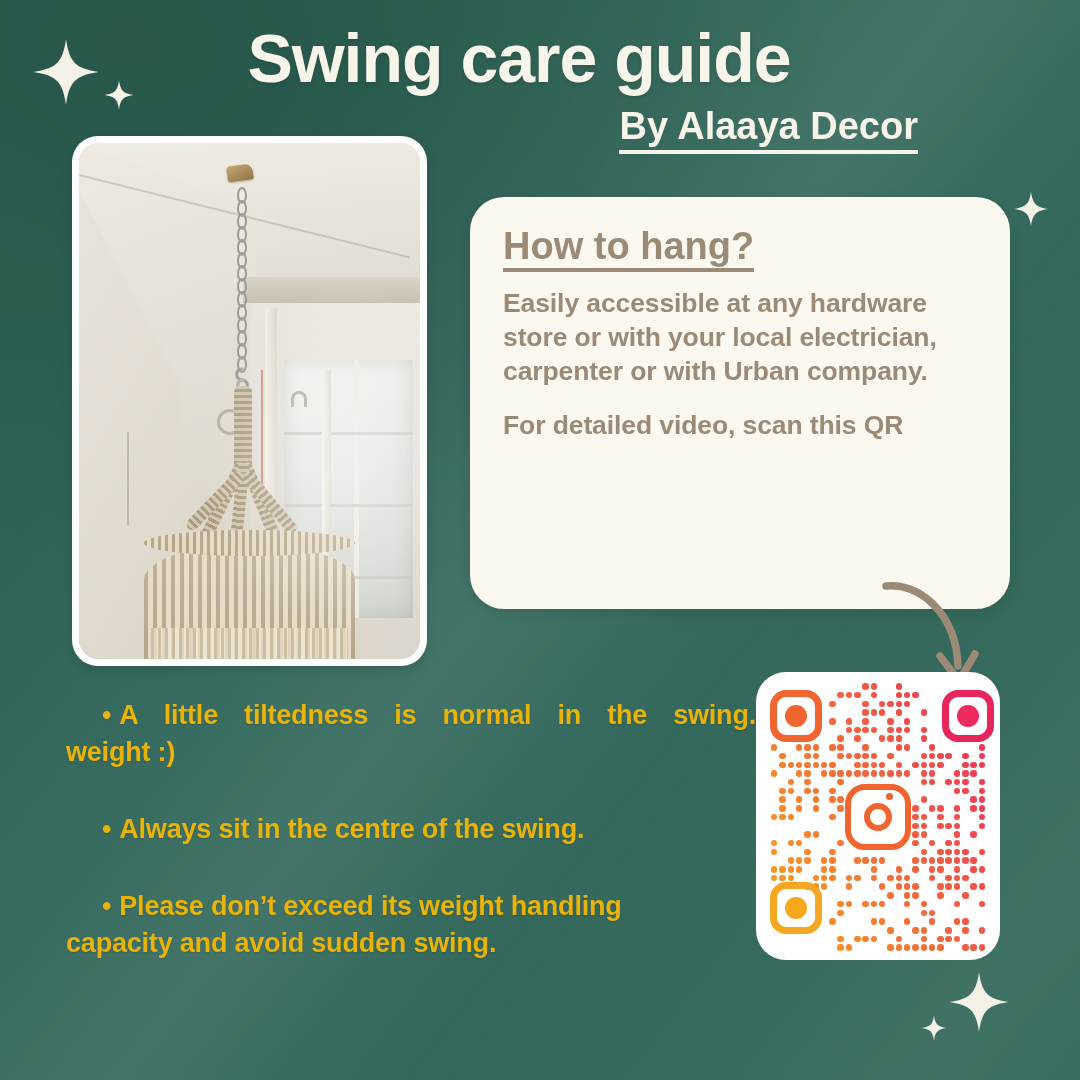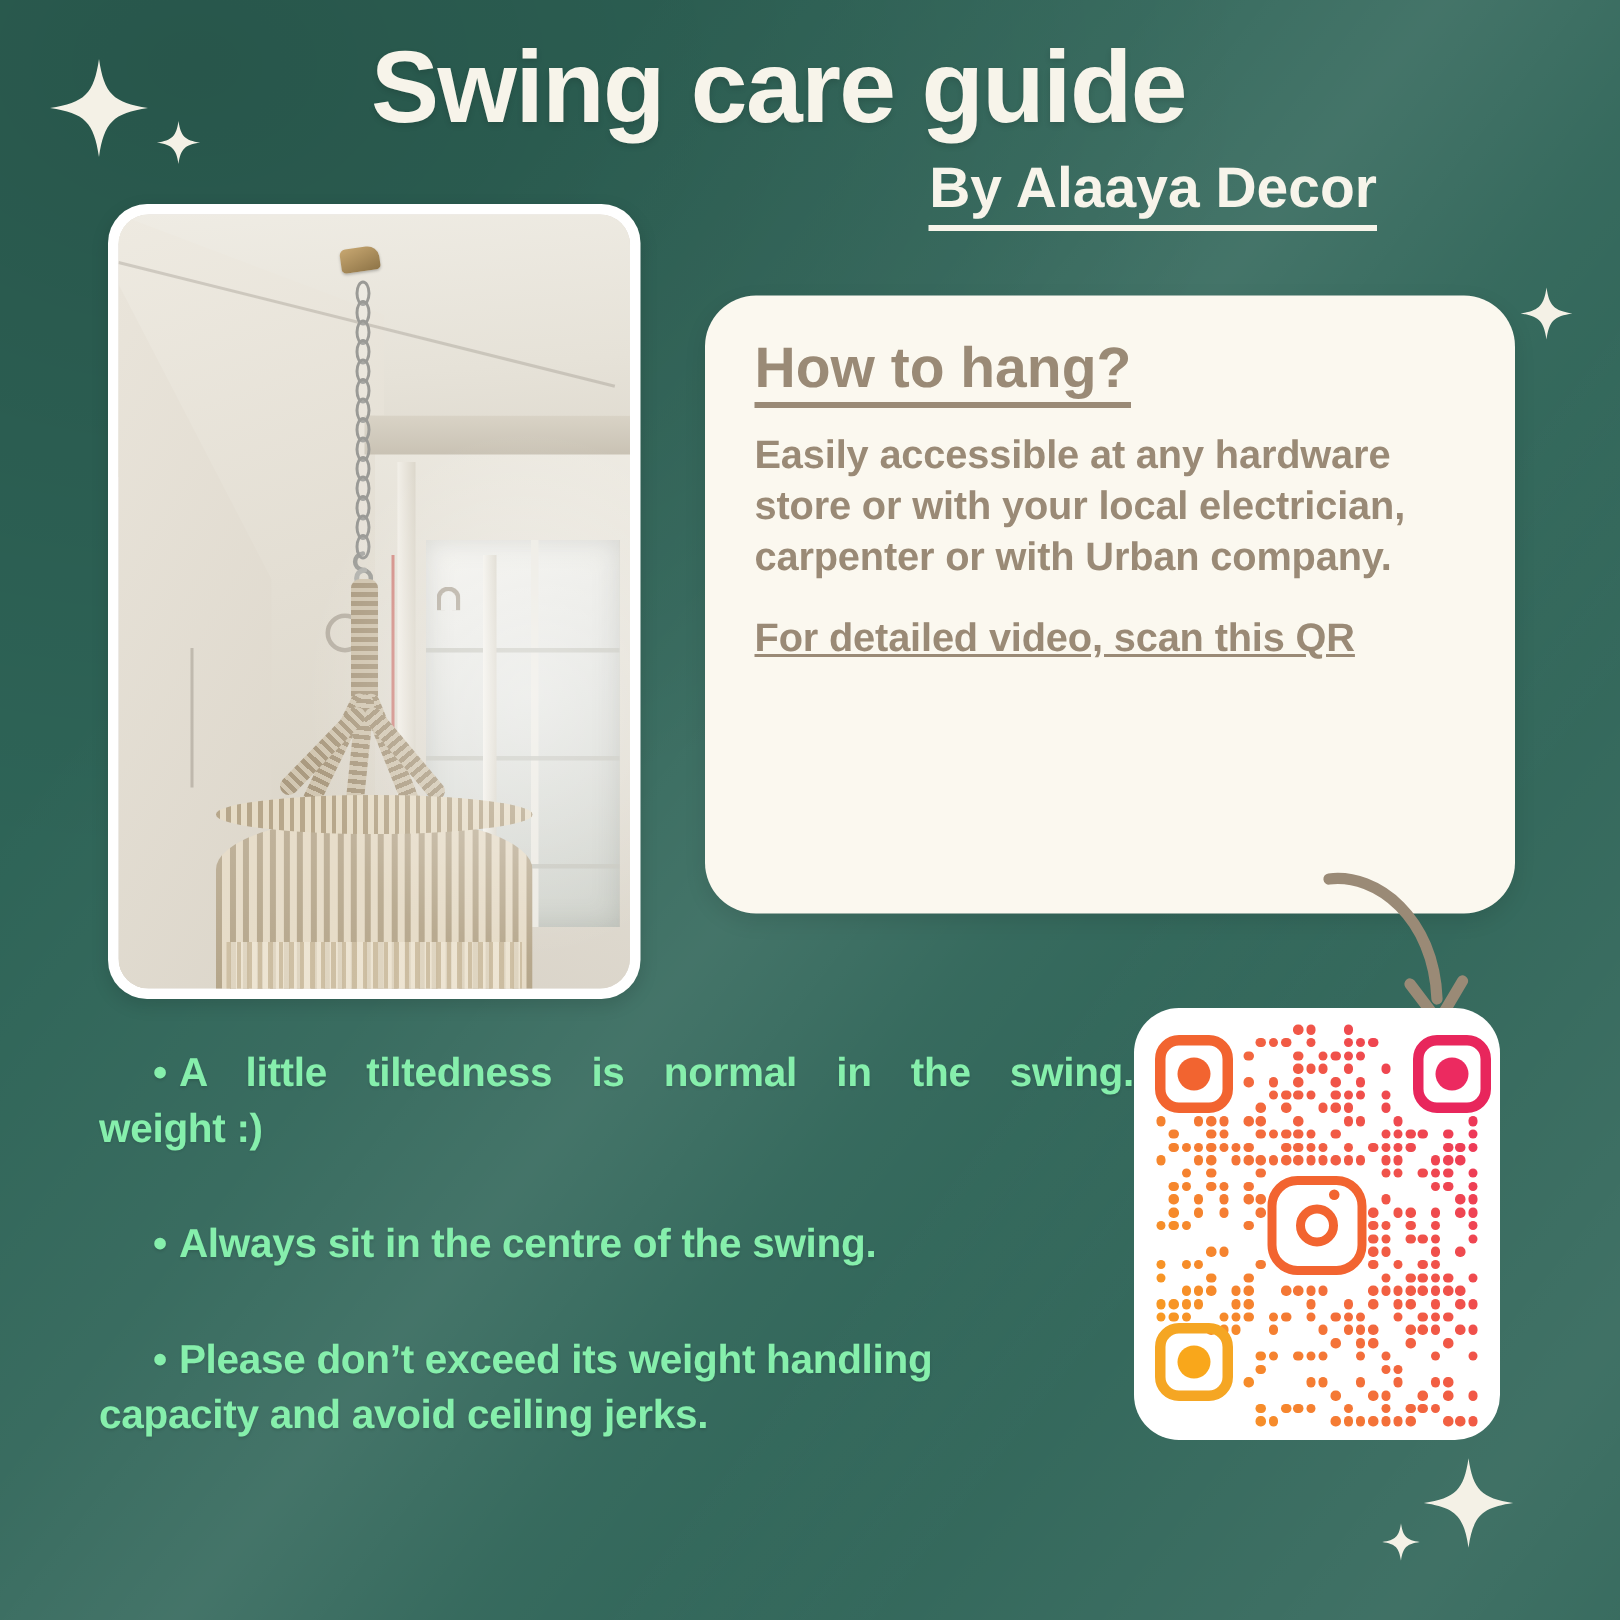--- a/index.html
+++ b/index.html
@@ -226,32 +226,32 @@
     margin-bottom:15px;
   }
   .card-para{
     color:#9a8a76;
     font-size:26.5px;
     font-weight:bold;
     line-height:1.28;
     margin-bottom:20px;
     letter-spacing:-0.1px;
   }
-  .card-para.last{ margin-bottom:0;text-decoration:underline; }
+  .card-para.last{ margin-bottom:0; }
 
   
   #arrow{
     position:absolute; left:878px; top:578px; width:130px; height:115px;
     pointer-events:none;
   }
 
   
   #bullets{
     position:absolute; left:66px; top:697px; width:690px;
-    color:#86efac;
+    color:#eab308;
   }
   .bullet-block{ margin-bottom:40px; }
   .bullet-block:last-child{ margin-bottom:0; }
   .bullet-line{
     font-size:27px;
     font-weight:bold;
     line-height:1.37;
     letter-spacing:-0.2px;
     text-shadow:0 1px 2px rgba(0,0,0,0.12);
   }
@@ -421,21 +421,21 @@
     <div class="bullet-block">
       <div class="bullet-line first">
         <span class="dot">•</span><span>Always sit in the centre of the swing.</span>
       </div>
     </div>
 
     <div class="bullet-block">
       <div class="bullet-line first">
         <span class="dot">•</span><span>Please don’t exceed its weight handling</span>
       </div>
-      <div class="bullet-line">capacity and avoid ceiling jerks.</div>
+      <div class="bullet-line">capacity and avoid sudden swing.</div>
     </div>
   </div>
 
   <div id="qr-card">
     <div id="qr-inner">
       <div id="qr-dots">
           <span style="left:92.3px;top:1.1px;width:6.5px;height:6.5px;background:rgb(241,87,71)"></span>
           <span style="left:100.6px;top:1.1px;width:6.5px;height:6.5px;background:rgb(240,84,73)"></span>
           <span style="left:125.5px;top:1.1px;width:6.5px;height:6.5px;background:rgb(239,75,78)"></span>
           <span style="left:67.4px;top:9.8px;width:6.5px;height:6.5px;background:rgb(242,97,66)"></span>

